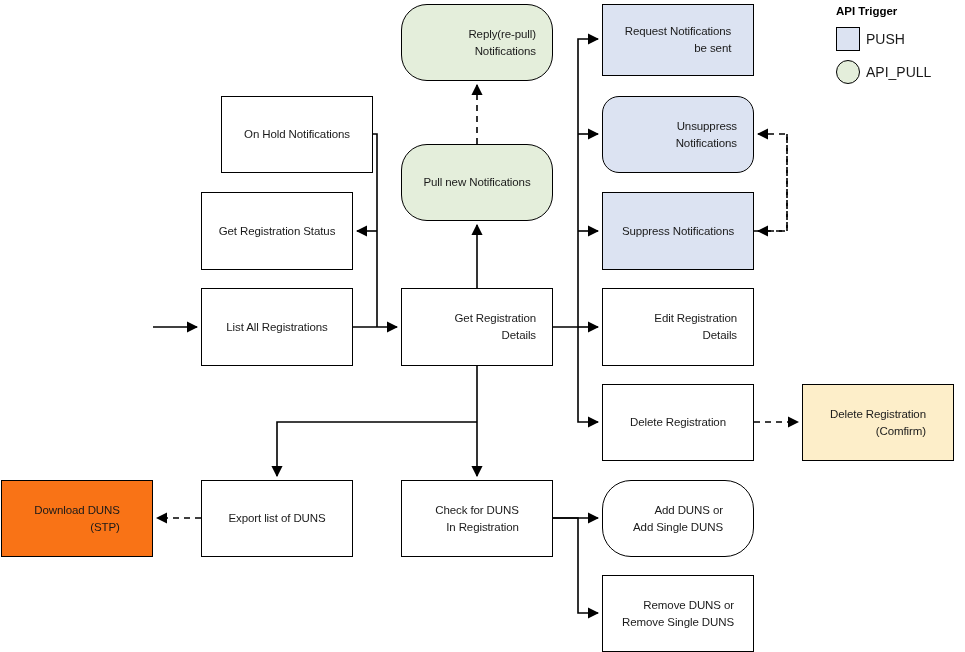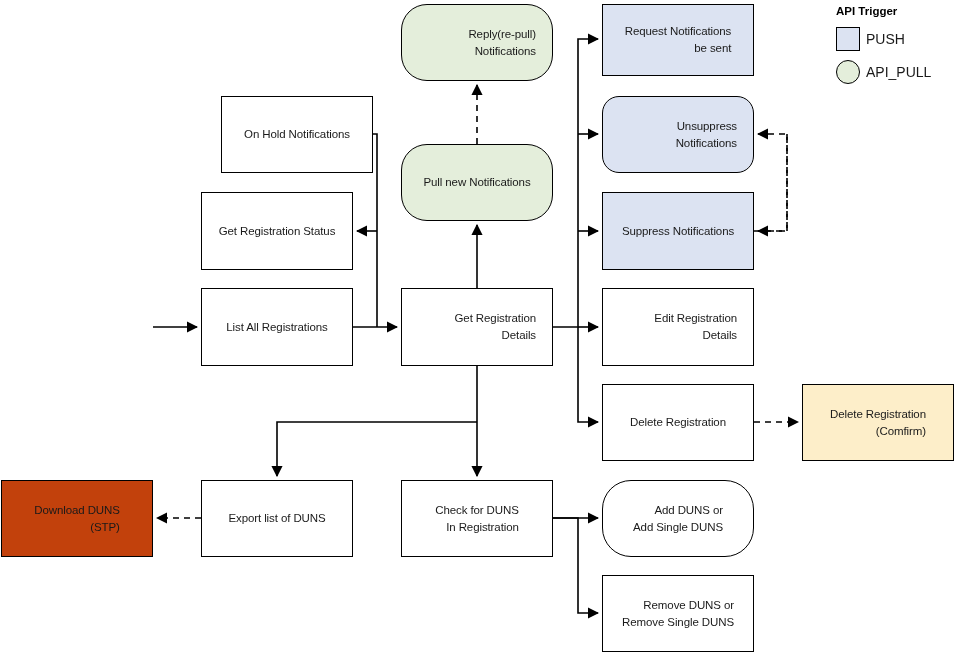--- a/index.html
+++ b/index.html
@@ -40,21 +40,21 @@
     color: #1a1a1a;
     line-height: 1.45;
     letter-spacing: -0.1px;
     padding: 2px 16px;
     z-index: 2;
   }
   .node span { display: block; white-space: pre-line; }
   .fill-push  { background: #dce3f2; }
   .fill-pull  { background: #e4eedb; border-radius: 26px; }
   .fill-amber { background: #fdeec9; }
-  .fill-gray  { background: #c2410c; }
+  .fill-gray  { background: #f97316; }
 
   
   #legend {
     position: absolute;
     left: 836px;
     top: 5px;
     width: 125px;
     z-index: 3;
   }
   #legend .legend-title {

